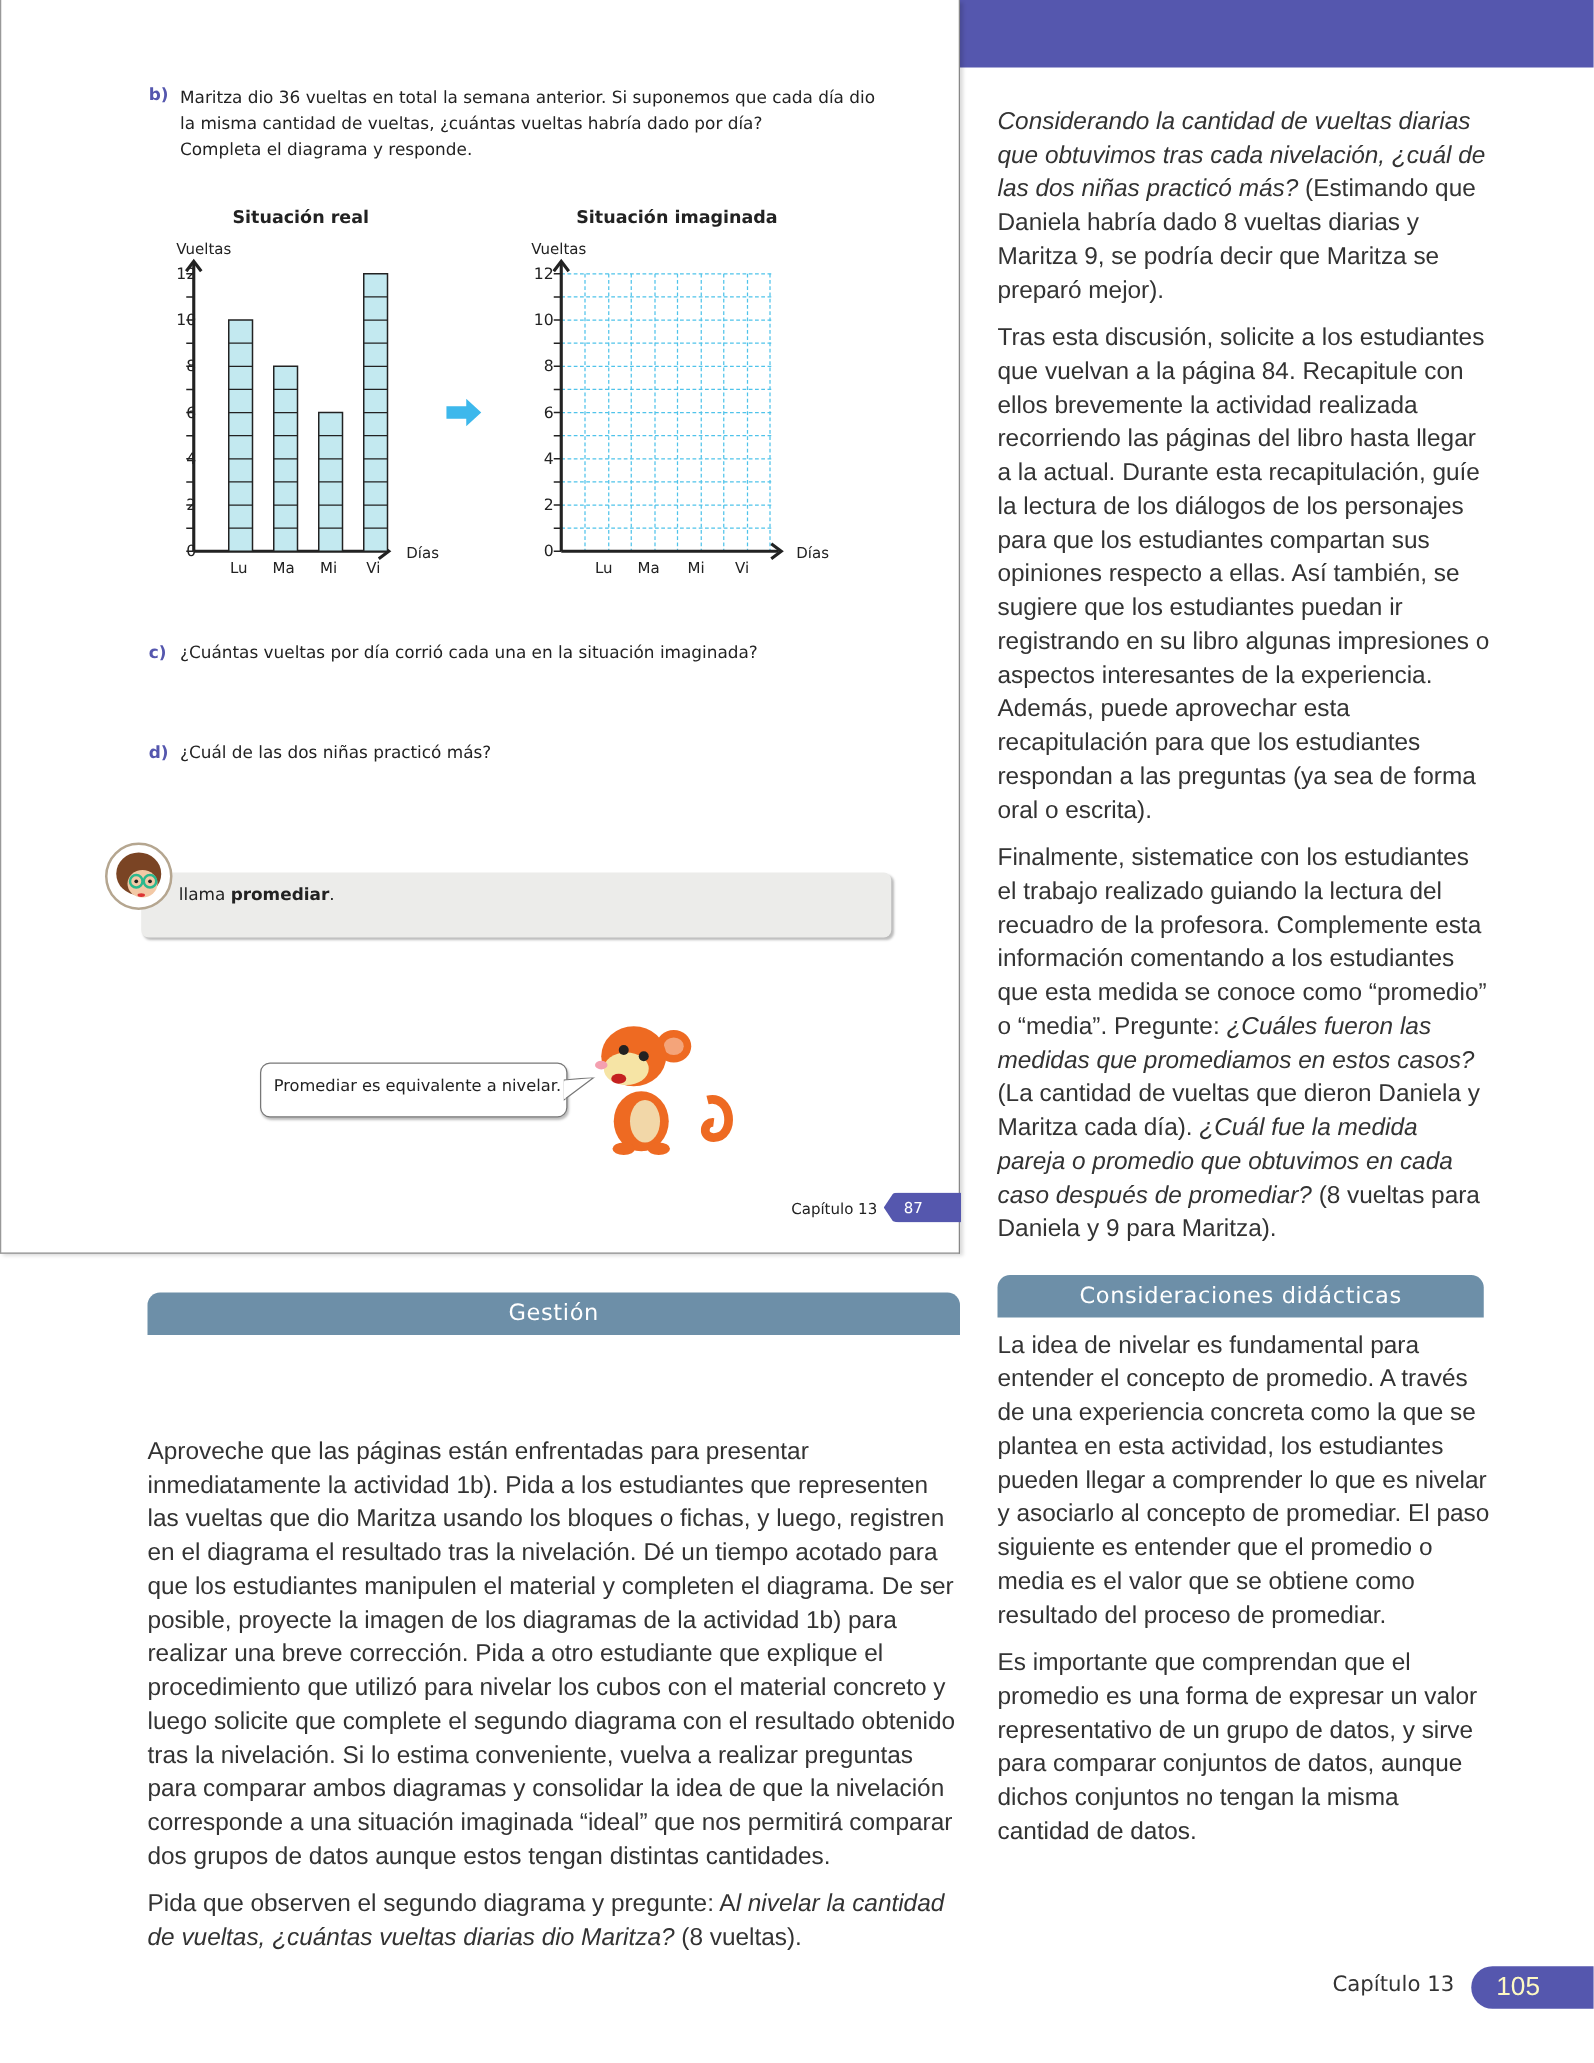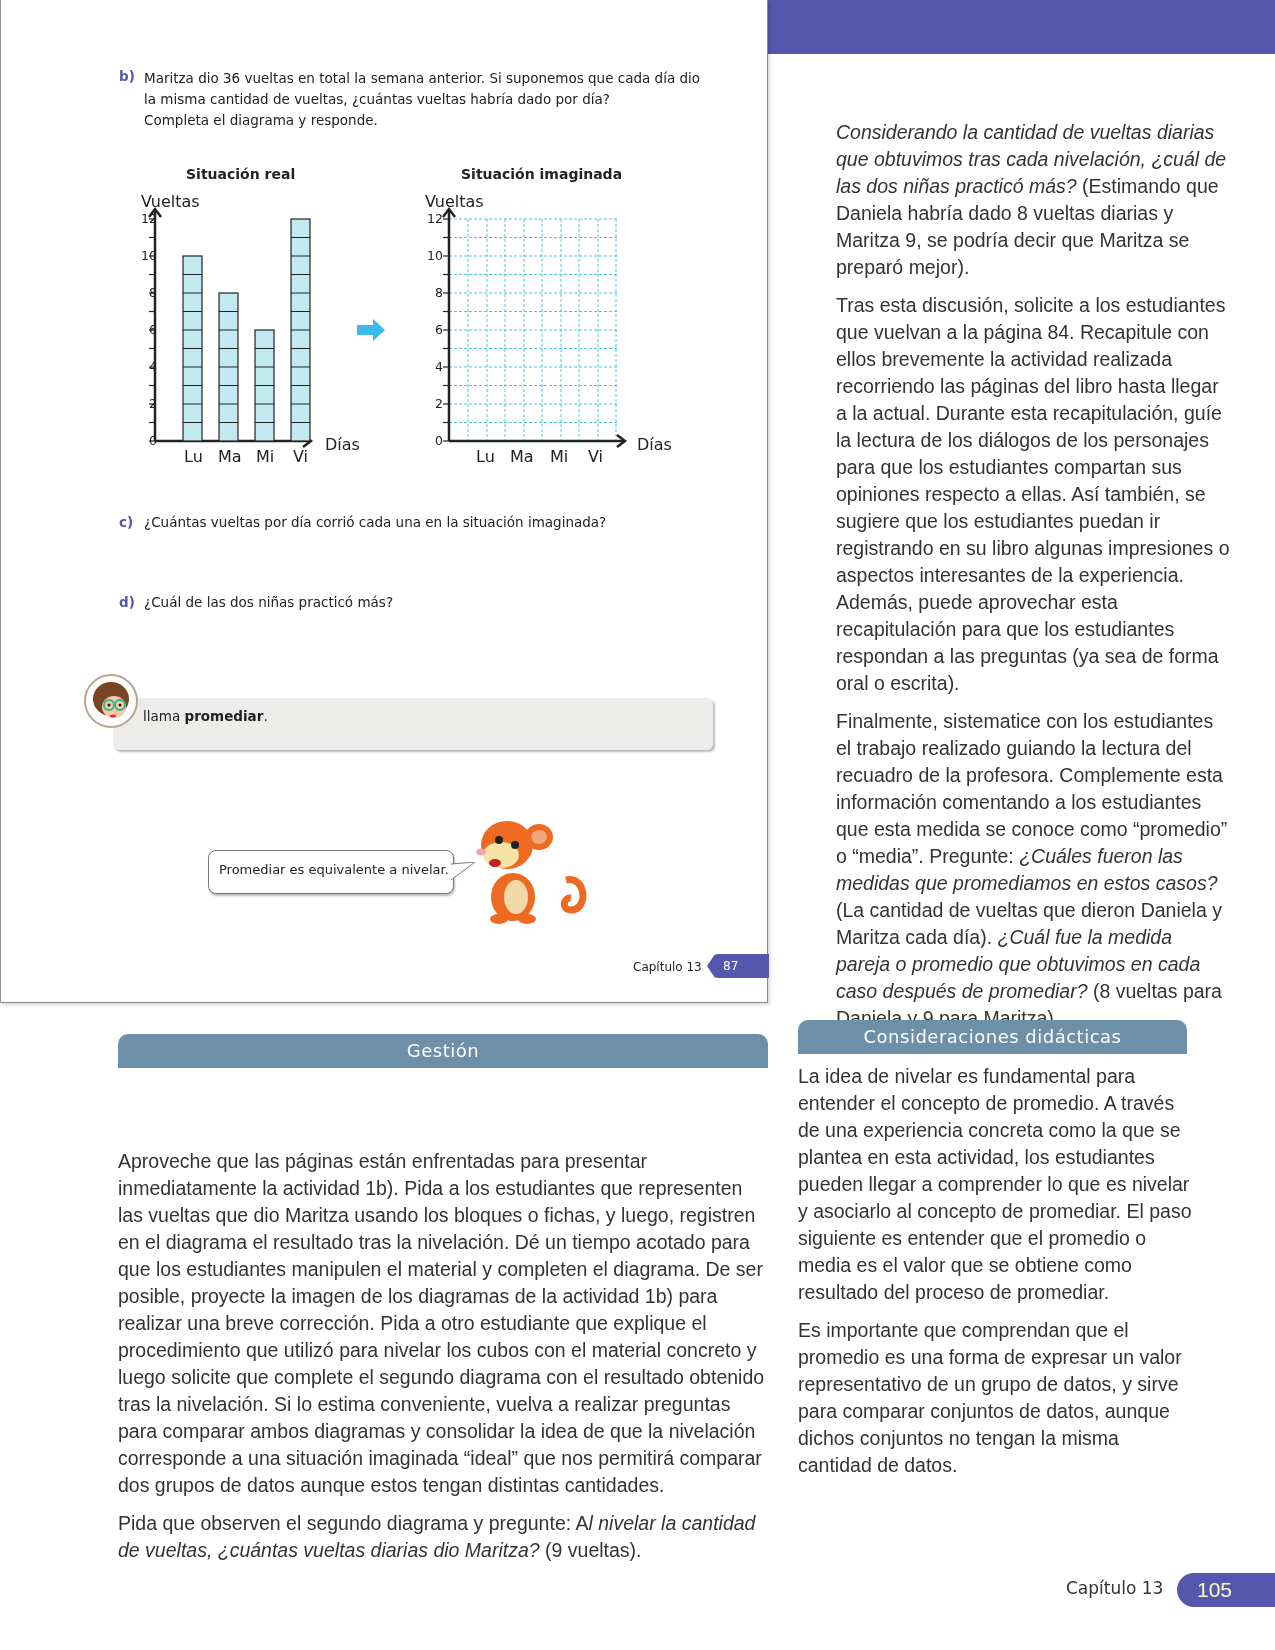--- a/index.html
+++ b/index.html
@@ -5,21 +5,21 @@
   html,body{margin:0;padding:0;}
   body{width:1275px;height:1650px;position:relative;background:#fff;overflow:hidden;font-family:"Liberation Sans",sans-serif;color:#222;}
   .inset{position:absolute;left:0;top:0;width:768px;height:1003px;border:1px solid #888;border-top:none;border-left:1px solid #999;background:#fff;box-sizing:border-box;box-shadow:2px 2px 3px rgba(0,0,0,0.15);}
   .topbar{position:absolute;left:768px;top:0;width:507px;height:54px;background:#5557ae;}
   .kid{font-family:"DejaVu Sans",sans-serif;font-size:13.5px;color:#222;}
   .lbl{color:#5557ae;font-weight:bold;}
   .q{position:absolute;left:118px;}
   .q .lbl{position:absolute;left:0;}
   .q .txt{position:absolute;left:25px;white-space:nowrap;line-height:21px;}
   .chart-title{position:absolute;font-family:"DejaVu Sans",sans-serif;font-weight:bold;font-size:14px;}
-  .axlbl{position:absolute;font-family:"DejaVu Sans",sans-serif;font-size:16px;}
+  .axlbl{position:absolute;font-family:"DejaVu Sans",sans-serif;font-size:12px;}
   .tick{position:absolute;font-family:"DejaVu Sans",sans-serif;font-size:12.5px;text-align:right;width:20px;}
   .body-text{font-family:"Liberation Sans",sans-serif;font-size:19.5px;color:#333;line-height:27px;font-weight:300;}
   .sec-head{position:absolute;height:34px;background:#6d8fa8;color:#fff;font-family:"DejaVu Sans",sans-serif;font-size:18px;text-align:center;line-height:34px;border-top-left-radius:10px;border-top-right-radius:10px;letter-spacing:0.5px;}
   .bubble{position:absolute;background:#ececea;border-radius:6px;box-shadow:2px 2px 2px #bbb;}
   .pgnum-sm{position:absolute;background:#5557ae;color:#ffffff;font-family:"DejaVu Sans",sans-serif;font-size:12px;}
   p{margin:0;}
   i{font-style:italic;}
 </style>
 </head>
 <body>
@@ -235,32 +235,32 @@
     <circle cx="28" cy="25" r="4" fill="#222"></circle>
       <circle cx="44" cy="30" r="4" fill="#222"></circle>
     <ellipse cx="10" cy="37" rx="5" ry="3.5" fill="#f4a0b0"></ellipse>
     <ellipse cx="24" cy="48" rx="6" ry="4" fill="#c42020"></ellipse>
   </svg>
 
   <div class="axlbl" style="left:632px;top:960px;font-size:12px;">Capítulo 13</div>
   <div class="pgnum-sm" style="left:706px;top:954px;width:62px;height:24px;line-height:24px;padding-left:16px;box-sizing:border-box;border-top-left-radius:12px;border-bottom-left-radius:12px;clip-path:polygon(8px 0,100% 0,100% 100%,8px 100%,0 50%);">87</div>
 </div>
 
-<div class="body-text" style="position:absolute;left:836px;top:84px;width:395px;margin-top:35px;">
+<div class="body-text" style="position:absolute;left:798px;top:84px;width:395px;">
   <p><i>Considerando la cantidad de vueltas diarias que obtuvimos tras cada nivelación, ¿cuál de las dos niñas practicó más?</i><span> (Estimando que Daniela habría dado 8 vueltas diarias y Maritza 9, se podría decir que Maritza se preparó mejor).</span></p>
   <p style="margin-top:11px;">Tras esta discusión, solicite a los estudiantes que vuelvan a la página 84. Recapitule con ellos brevemente la actividad realizada recorriendo las páginas del libro hasta llegar a la actual. Durante esta recapitulación, guíe la lectura de los diálogos de los personajes para que los estudiantes compartan sus opiniones respecto a ellas. Así también, se sugiere que los estudiantes puedan ir registrando en su libro algunas impresiones o aspectos interesantes de la experiencia. Además, puede aprovechar esta recapitulación para que los estudiantes respondan a las preguntas (ya sea de forma oral o escrita).</p>
   <p style="margin-top:11px;"><span>Finalmente, sistematice con los estudiantes el trabajo realizado guiando la lectura del recuadro de la profesora. Complemente esta información comentando a los estudiantes que esta medida se conoce como “promedio” o “media”. Pregunte: </span><i>¿Cuáles fueron las medidas que promediamos en estos casos?</i><span> (La cantidad de vueltas que dieron Daniela y Maritza cada día). </span><i>¿Cuál fue la medida pareja o promedio que obtuvimos en cada caso después de promediar?</i><span> (8 vueltas para Daniela y 9 para Maritza).</span></p>
 </div>
 
 <div class="sec-head" style="left:798px;top:1020px;width:389px;">Consideraciones didácticas</div>
 <div class="body-text" style="position:absolute;left:798px;top:1063px;width:395px;">
   <p><span>La idea de nivelar es fundamental para entender el concepto de promedio. A través de una experiencia concreta como la que se plantea en esta actividad, los estudiantes pueden llegar a comprender lo que es nivelar y asociarlo al concepto de promediar. El paso siguiente es entender que el </span><b>promedio</b><span> o </span><b>media</b><span> es el valor que se obtiene como resultado del proceso de promediar.</span></p>
   <p style="margin-top:11px;">Es importante que comprendan que el promedio es una forma de expresar un valor representativo de un grupo de datos, y sirve para comparar conjuntos de datos, aunque dichos conjuntos no tengan la misma cantidad de datos.</p>
 </div>
 
 <div class="sec-head" style="left:118px;top:1034px;width:650px;">Gestión</div>
 <div class="body-text" style="position:absolute;left:118px;top:1148px;width:650px;">
   <p><span>Aproveche que las páginas están enfrentadas para presentar inmediatamente la </span><b>actividad 1b)</b><span>. Pida a los estudiantes que representen las vueltas que dio Maritza usando los bloques o fichas, y luego, registren en el diagrama el resultado tras la nivelación. Dé un tiempo acotado para que los estudiantes manipulen el material y completen el diagrama. De ser posible, proyecte la imagen de los diagramas de la </span><b>actividad 1b)</b><span> para realizar una breve corrección. Pida a otro estudiante que explique el procedimiento que utilizó para nivelar los cubos con el material concreto y luego solicite que complete el segundo diagrama con el resultado obtenido tras la nivelación. Si lo estima conveniente, vuelva a realizar preguntas para comparar ambos diagramas y consolidar la idea de que la nivelación corresponde a una situación imaginada “ideal” que nos permitirá comparar dos grupos de datos aunque estos tengan distintas cantidades.</span></p>
-  <p style="margin-top:11px;"><span>Pida que observen el segundo diagrama y pregunte: A</span><i>l nivelar la cantidad de vueltas, ¿cuántas vueltas diarias dio Maritza?</i><span> (9 vueltas).</span></p>
+  <p style="margin-top:11px;"><span>Pida que observen el segundo diagrama y pregunte: A</span><i>l nivelar la cantidad de vueltas, ¿cuántas vueltas diarias dio Maritza?</i><span> (8 vueltas).</span></p>
 </div>
 
 <div style="position:absolute;left:1066px;top:1578px;font-family:'DejaVu Sans',sans-serif;font-size:17px;color:#333;">Capítulo 13</div>
 <div style="position:absolute;left:1177px;top:1573px;width:98px;height:34px;background:#5557ae;color:#fef9c3;border-top-left-radius:17px;border-bottom-left-radius:17px;font-family:'Liberation Sans',sans-serif;font-size:21px;line-height:34px;padding-left:20px;box-sizing:border-box;">105</div>
 
 </body></html>

